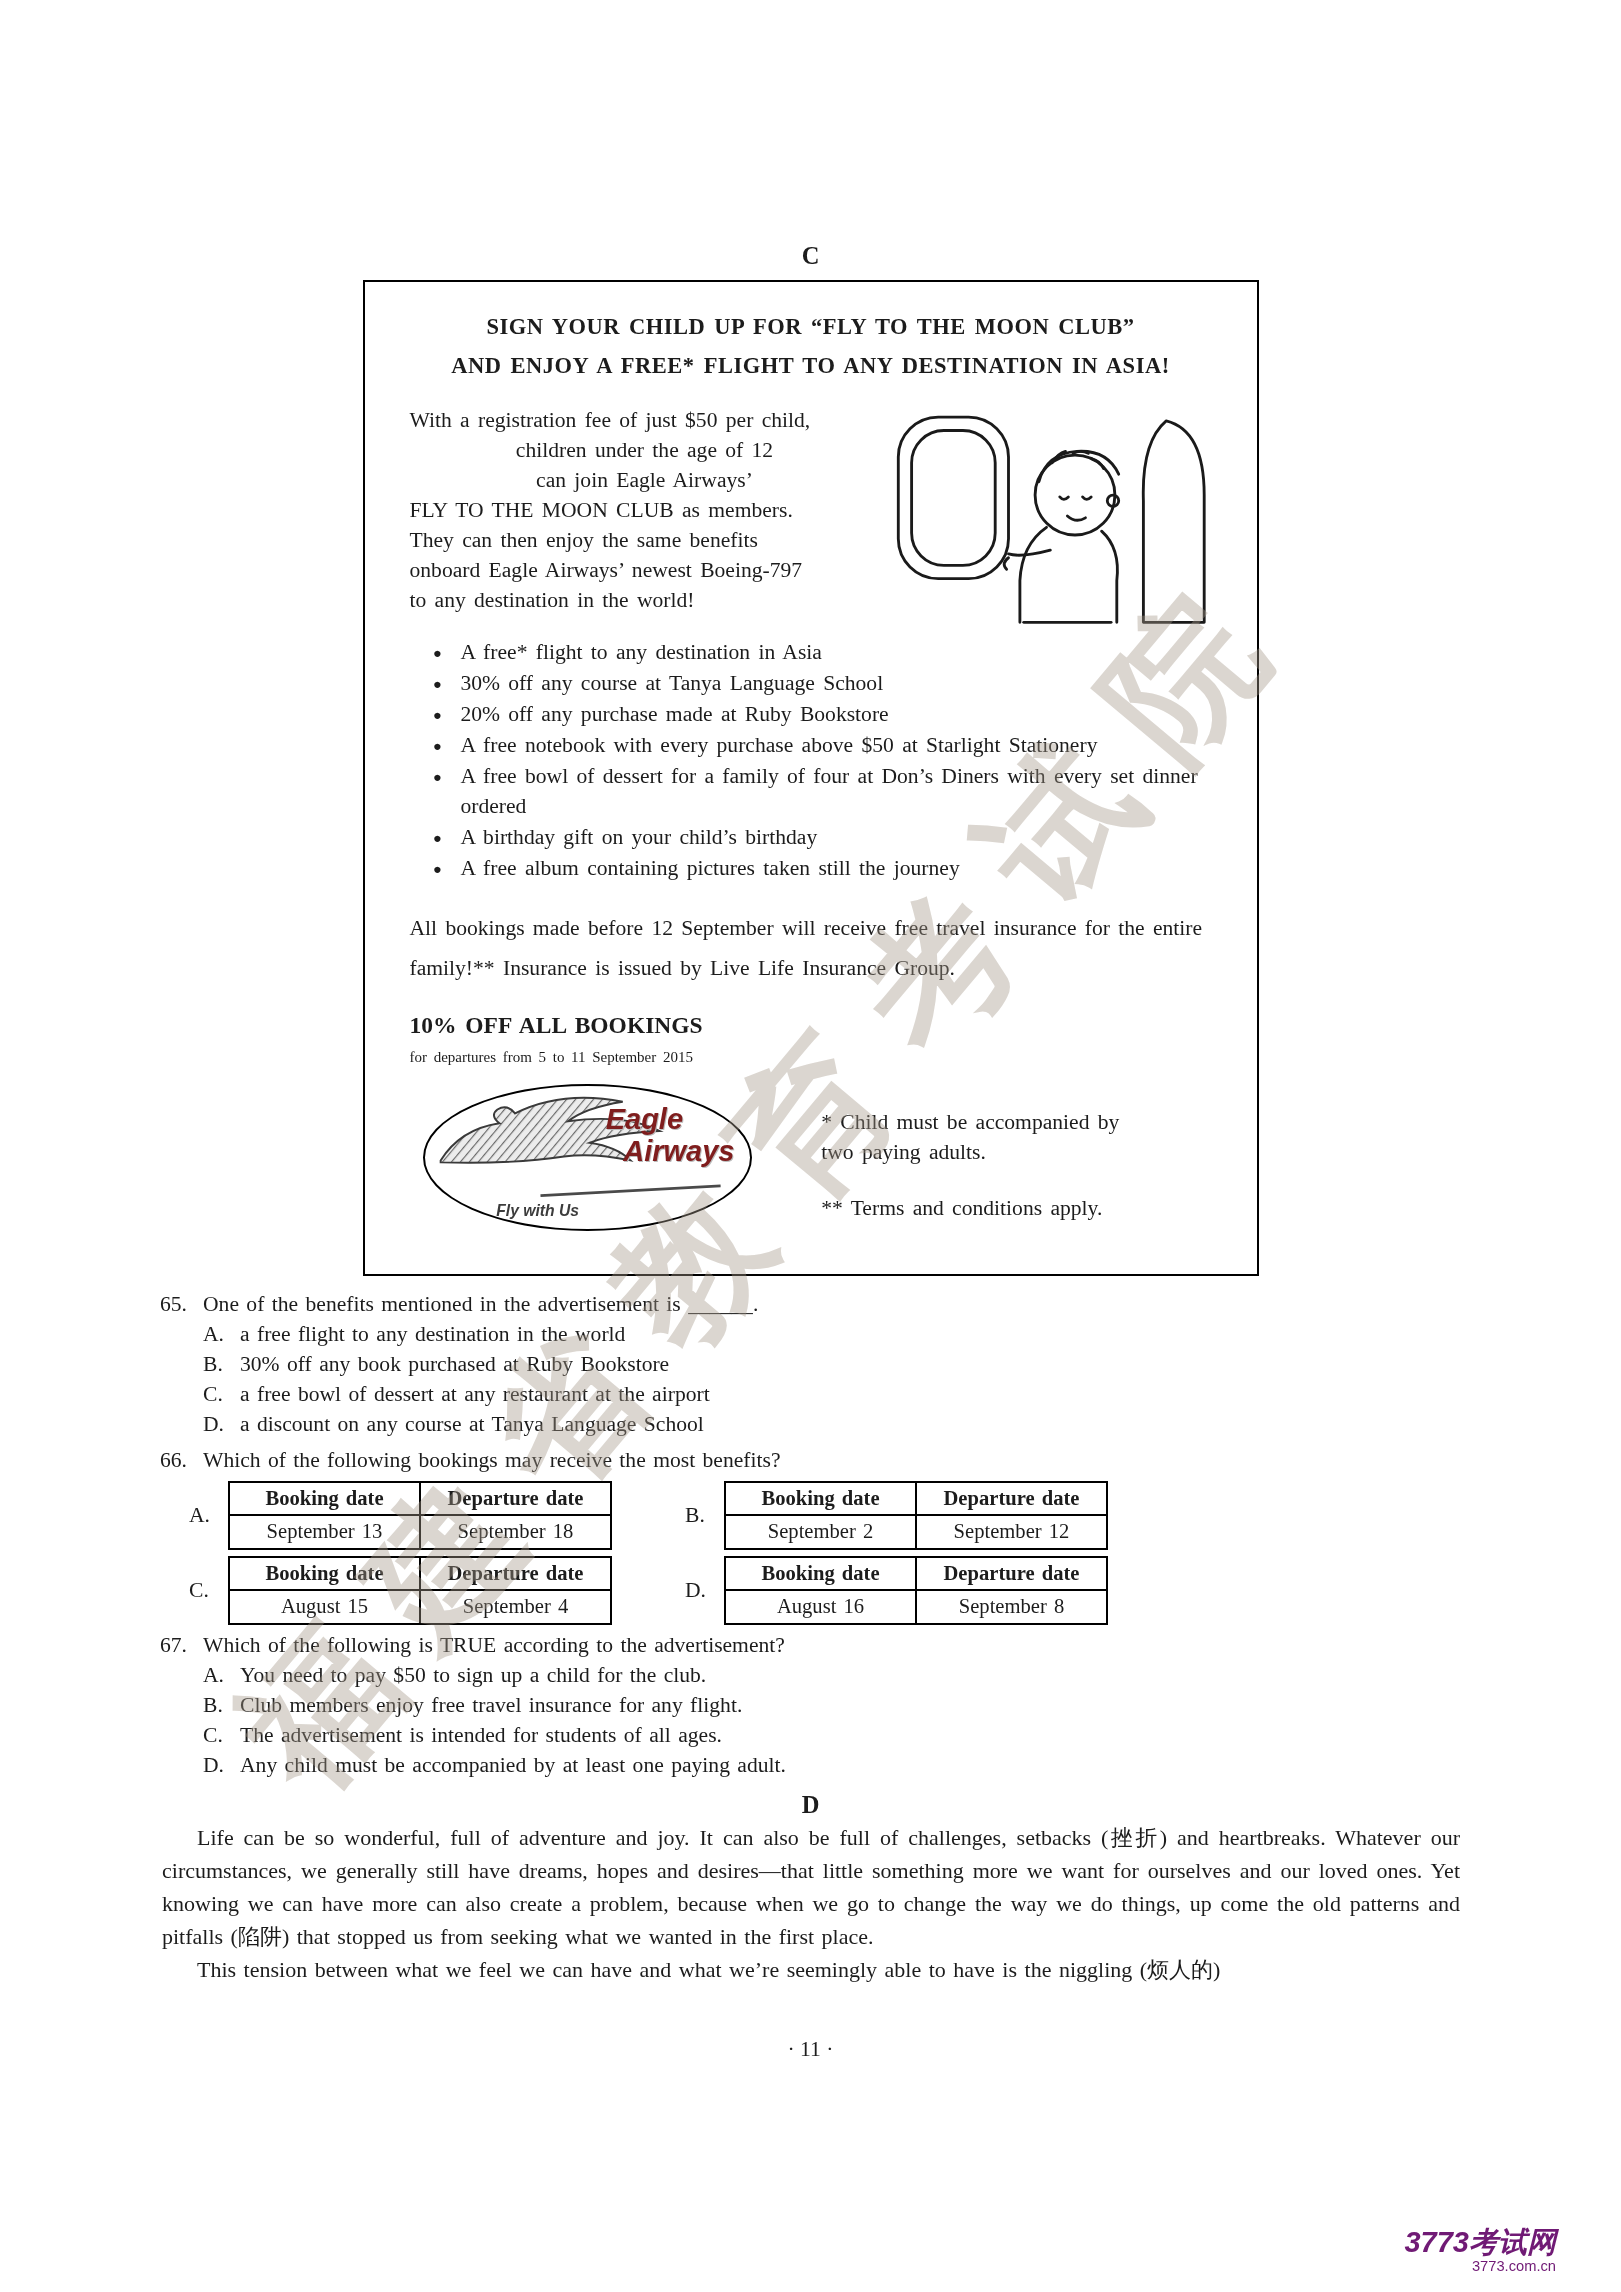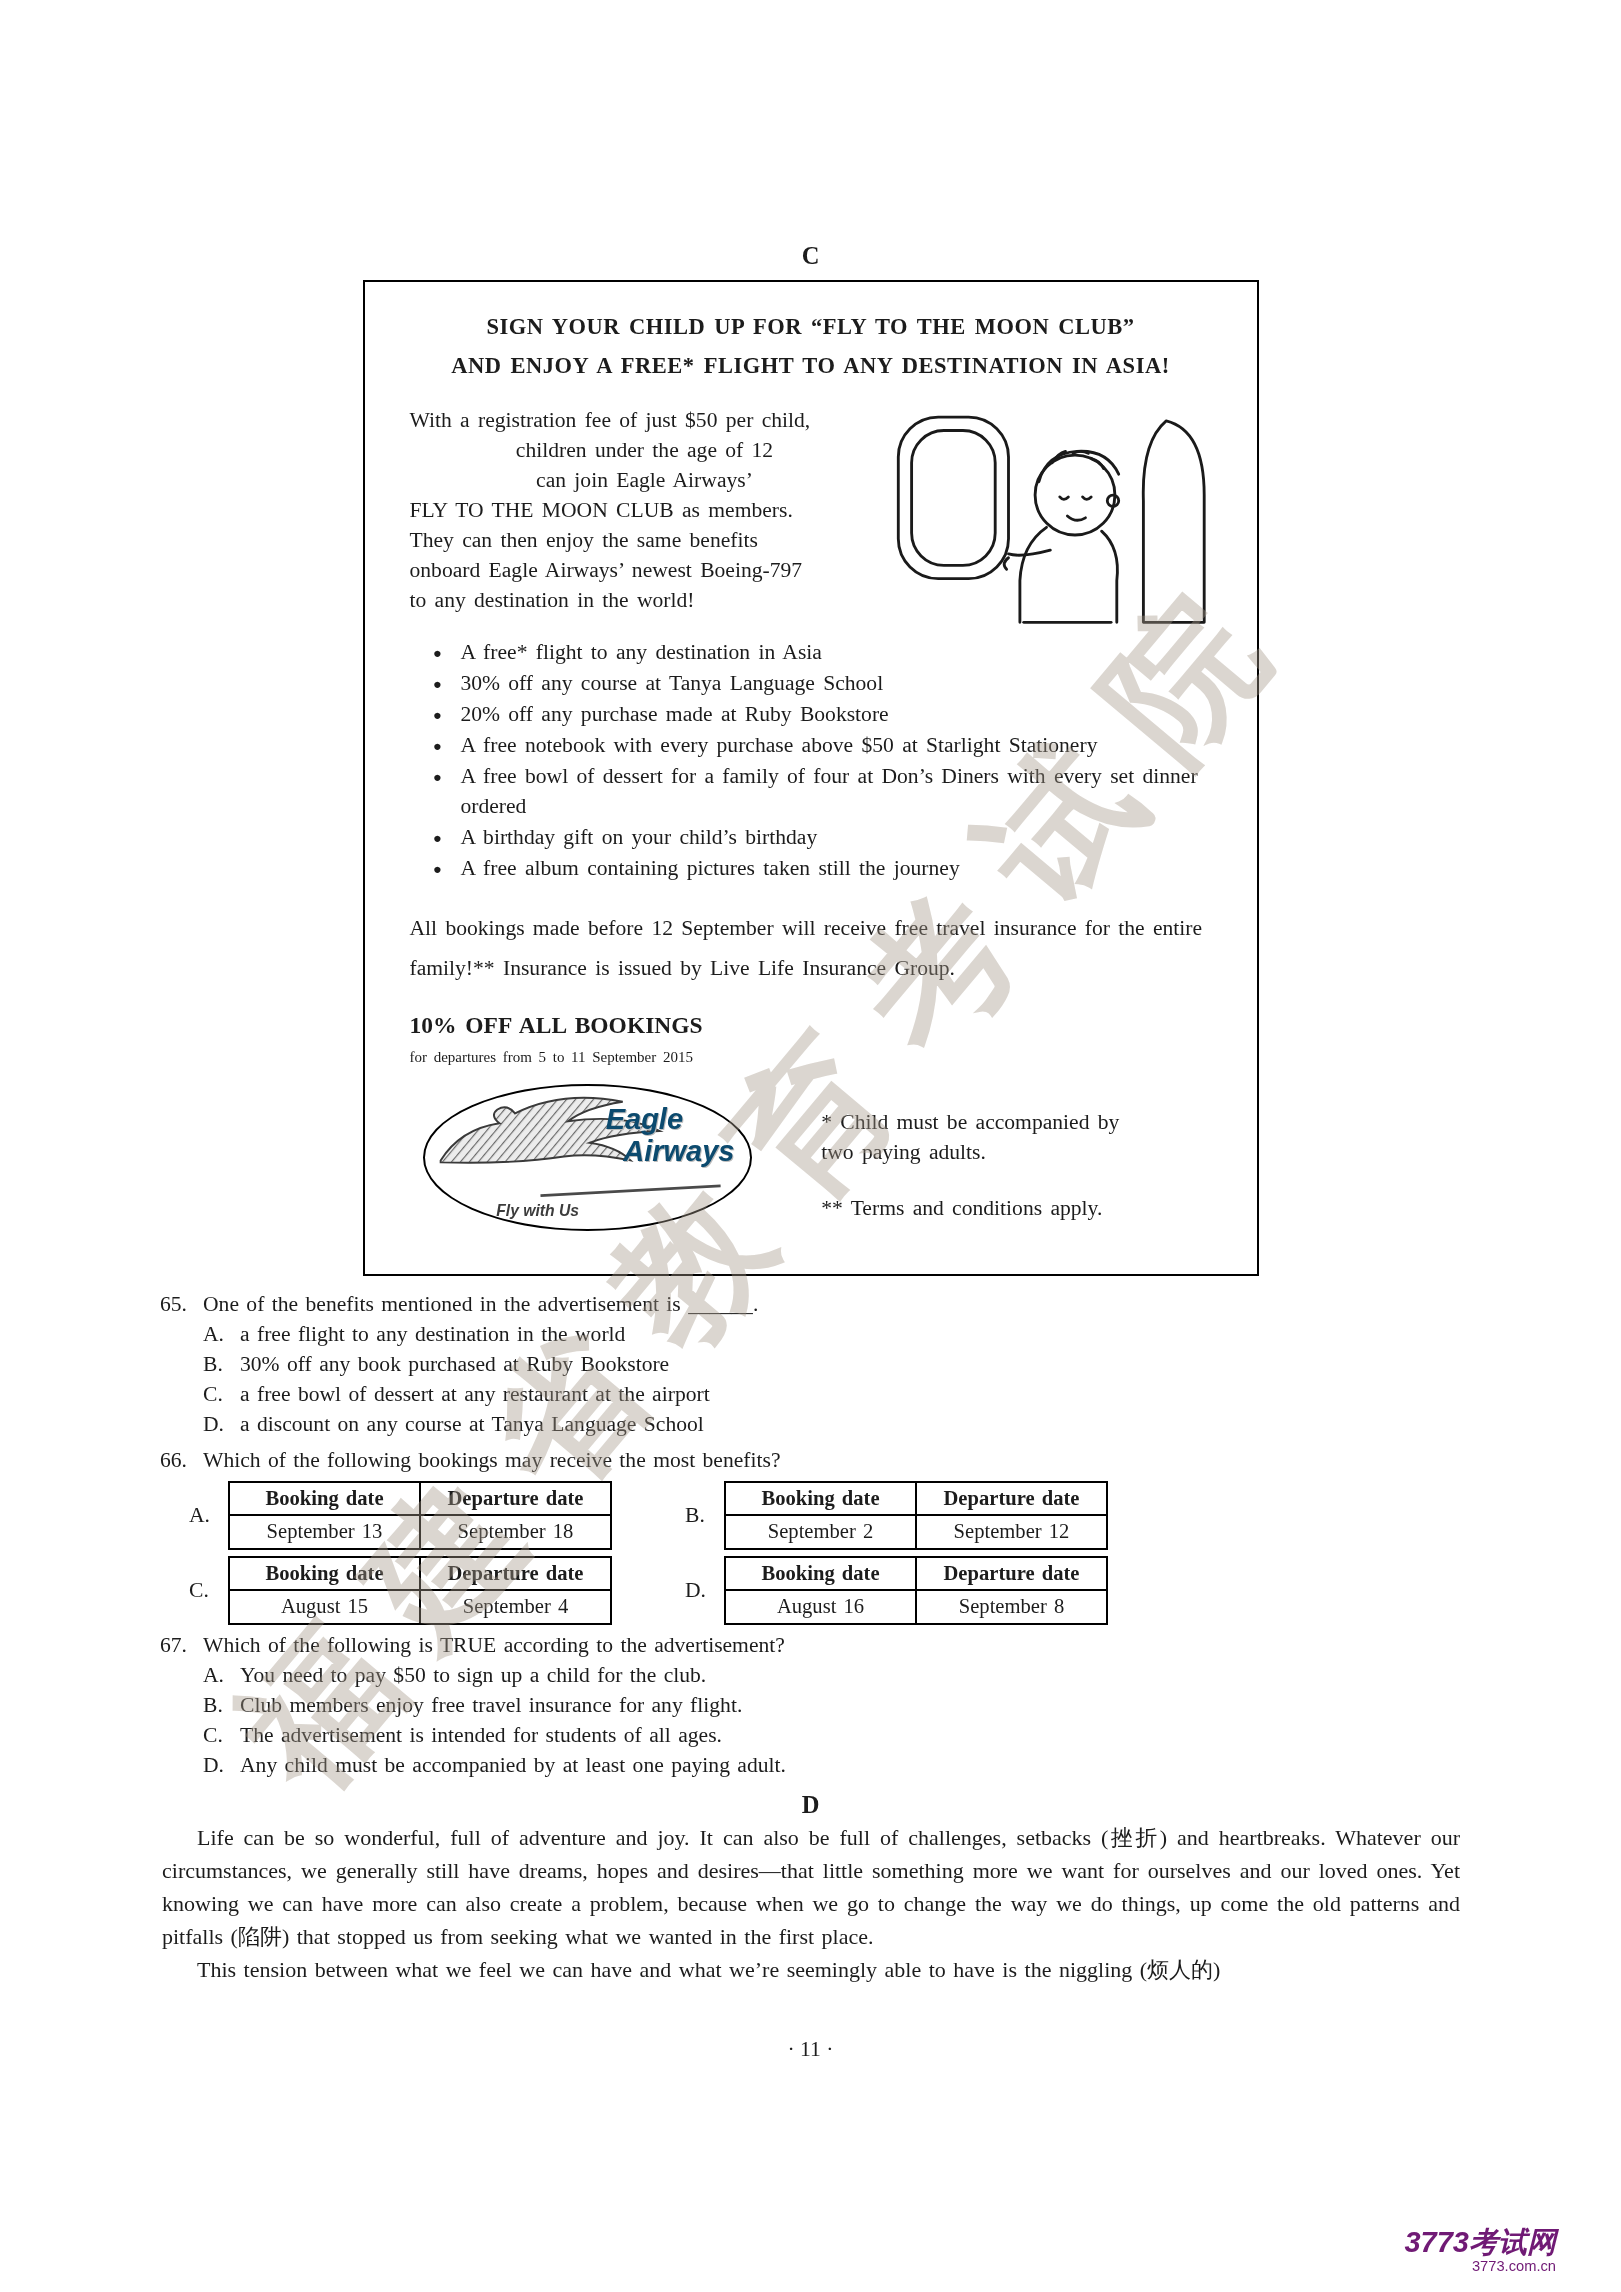--- a/index.html
+++ b/index.html
@@ -94,21 +94,21 @@
   .eagle-logo svg { position: absolute; left: 0; top: 0; }
   .logo-brand {
     position: absolute;
     right: 15.7px;
     top: 17.6px;
     font-family: "Liberation Sans", sans-serif;
     font-weight: bold;
     font-style: italic;
     font-size: 29px;
     line-height: 32px;
-    color: #0c4a6e;
+    color: #7f1d1d;
     text-shadow: 1px 1px 0 #bbb;
   }
   .logo-brand .line2 { margin-left: 17.6px; }
   .logo-tagline {
     position: absolute;
     left: 71px;
     bottom: 8.8px;
     font-family: "Liberation Sans", sans-serif;
     font-weight: bold;
     font-style: italic;

